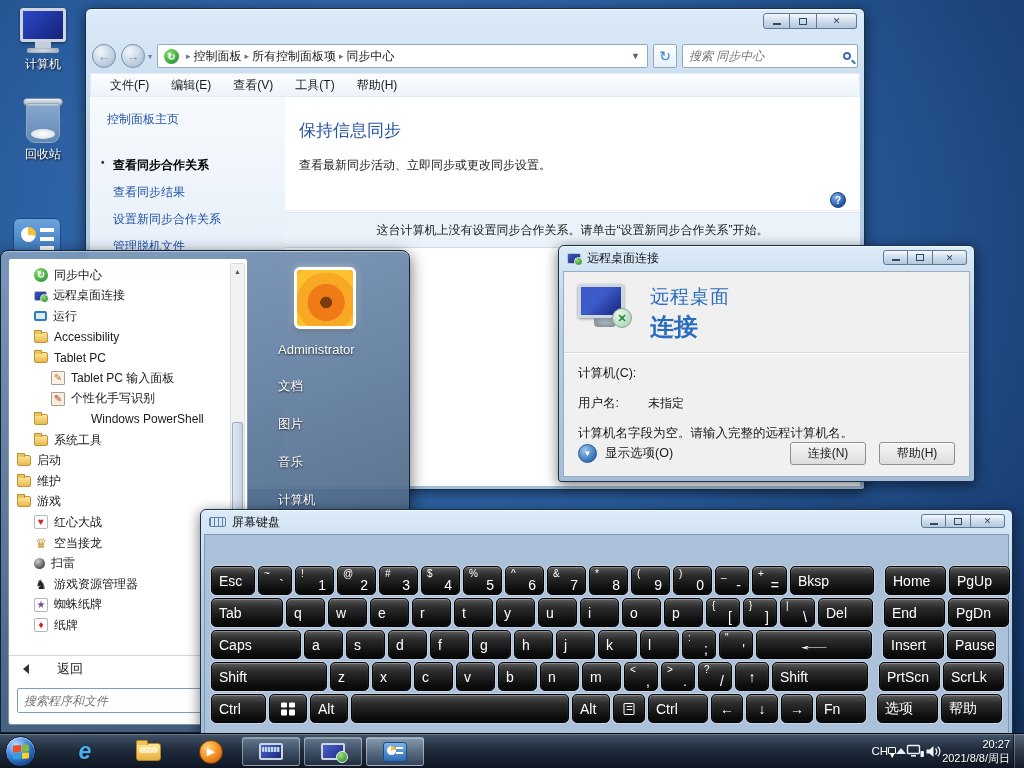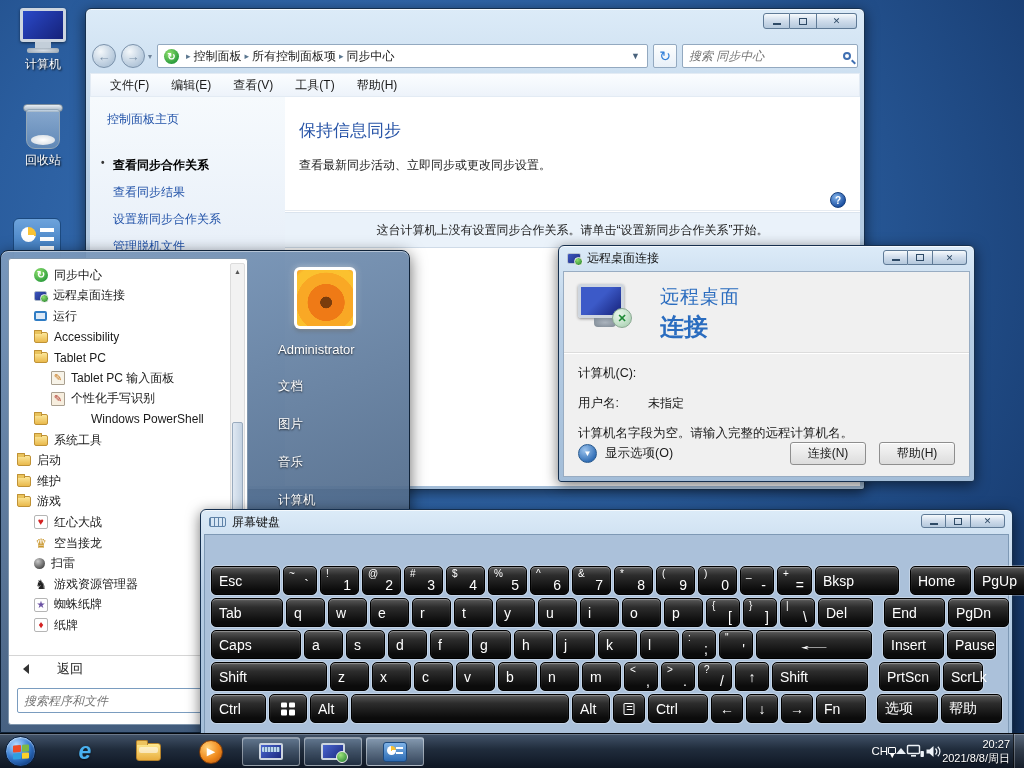--- a/index.html
+++ b/index.html
@@ -114,21 +114,21 @@
   .mini-mon::after { content:""; position:absolute; right:-3px; bottom:-3px; width:7px; height:7px; border-radius:50%;
     background:radial-gradient(circle at 35% 30%, #8fe06c, #1d7a2c); border:1px solid #eee; }
   .rdc-body { position:absolute; left:4px; right:4px; top:25px; bottom:4px; background:#f0f0f0; border:1px solid #98acc2; }
   .rdc-head { display:flex; padding:12px 0 0 14px; align-items:flex-start; }
   .rdc-big-icon { width:54px; height:46px; position:relative; flex:none; }
   .rdc-screen { width:46px; height:34px; background:linear-gradient(135deg,#3c5ac8 0 45%, #16227a 100%); border:3px solid #cfd6df; border-radius:3px; box-shadow:0 1px 3px rgba(0,0,0,.4); }
   .rdc-stand { width:22px; height:9px; background:radial-gradient(#aab3bd,#7d8893); margin:0 auto; border-radius:0 0 4px 4px; }
   .rdc-badge { position:absolute; right:0px; bottom:2px; width:20px; height:20px; border-radius:50%;
     background:radial-gradient(circle at 35% 30%, #e8f5ea, #cfe8d4 40%, #9fc9a8); border:1px solid #8aa892;
     color:#1d8a35; font-weight:bold; font-size:11px; display:flex; align-items:center; justify-content:center; }
-  .rdc-titles { margin-left:28px; }
+  .rdc-titles { margin-left:18px; }
   .rdc-l1 { font-size:19px; color:#2a6cbf; letter-spacing:1px; }
   .rdc-l2 { font-size:24px; color:#2a6cbf; font-weight:bold; margin-top:1px; }
   .rdc-divider { margin-top:9px; border-top:1px solid #dcdcdc; border-bottom:1px solid #fff; }
   .rdc-row { display:flex; align-items:center; margin:11px 14px 0 14px; }
   .rdc-label { width:70px; flex:none; font-size:12.5px; }
   .combo { flex:1; height:22px; background:#fff; border:1px solid #7f9db9; position:relative; display:flex; align-items:center; padding:0 20px 0 6px; }
   .combo-text { color:#6e6e6e; font-family:"Liberation Mono",monospace; font-size:11.5px; white-space:nowrap; overflow:hidden; }
   .combo-btn { position:absolute; right:1px; top:1px; bottom:1px; width:17px; background:linear-gradient(#f8f8f8,#dcdcdc);
     border-left:1px solid #c5c5c5; display:flex; align-items:center; justify-content:center; color:#333; font-size:7px; }
   .rdc-msg { margin:13px 14px 0 14px; font-size:12.5px; }
@@ -222,21 +222,21 @@
 <body>
 
 <div class="dicon" style="left:6px; top:8px;">
   <div>
     <div class="pc-screen"></div>
     <div class="pc-stand"></div>
     <div class="pc-base"></div>
   </div>
   <div class="dicon-label">计算机</div>
 </div>
-<div class="dicon" style="left:6px; top:104px;">
+<div class="dicon" style="left:6px; top:98px;">
   <div>
     <div class="bin-rim"></div>
     <div class="bin-body"></div>
   </div>
   <div class="dicon-label">回收站</div>
 </div>
 <div class="dicon" style="left:0px; top:218px;">
   <div class="cpl-desktop"></div>
 </div>
 
@@ -474,21 +474,21 @@
     <div class="cap" style="height:14px;width:25px;">
         <div class="maxbox"></div>
       </div>
     <div class="cap close" style="height:14px;width:34px;">
         <span>✕</span>
       </div>
   </div>
   <div class="osk-body">
     <div class="kb">
         <div class="kb-row">
-          <div class="key" style="width: 69px;">
+          <div class="key" style="width: 44px;">
             <span class="k-main">Esc</span>
           </div>
           <div class="key" style="width: 34px;">
             <span class="k-shift">~</span>
             <span class="k-sub">`</span>
           </div>
           <div class="key" style="width: 39px;">
             <span class="k-shift">!</span>
             <span class="k-sub">1</span>
           </div>
@@ -694,21 +694,21 @@
           <div class="key" style="width: 34px;">
             <span class="k-center">↑</span>
           </div>
           <div class="key" style="width: 96px;">
             <span class="k-main">Shift</span>
           </div>
           <div class="kb-gap"></div>
           <div class="key" style="width: 61px;">
             <span class="k-main">PrtScn</span>
           </div>
-          <div class="key" style="width: 40px;">
+          <div class="key" style="width: 61px;">
             <span class="k-main">ScrLk</span>
           </div>
         </div>
         <div class="kb-row">
           <div class="key" style="width: 55px;">
             <span class="k-main">Ctrl</span>
           </div>
           <div class="key" style="width: 38px;">
             <span class="win-flag">
               <div></div>

